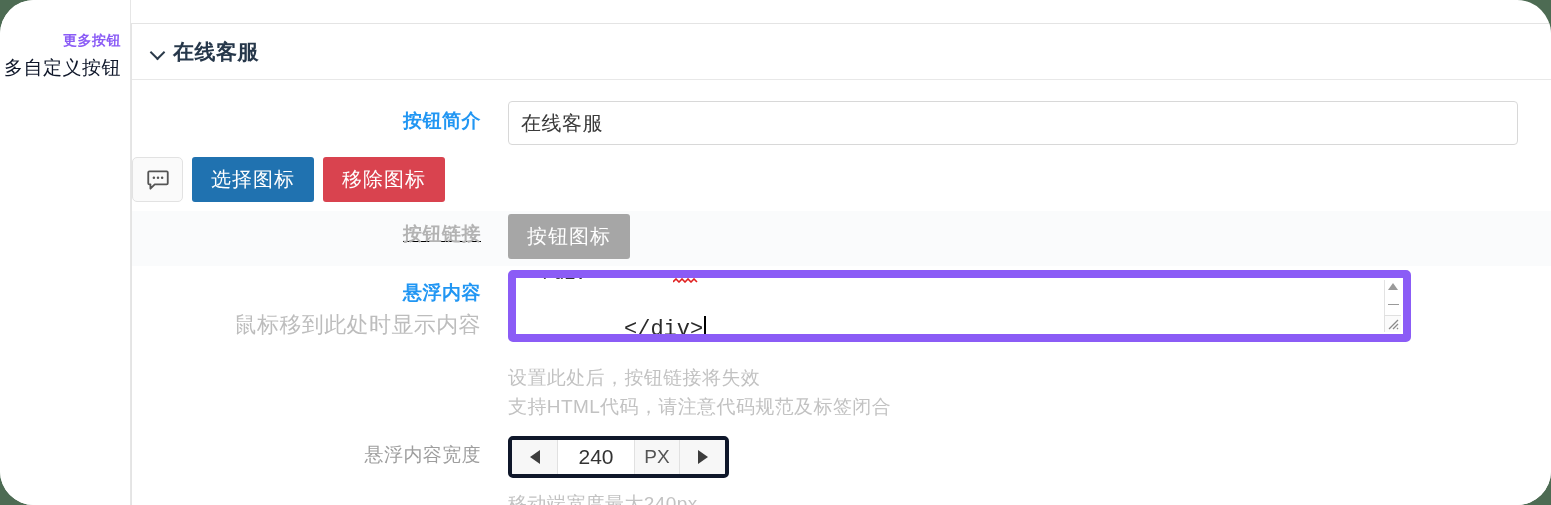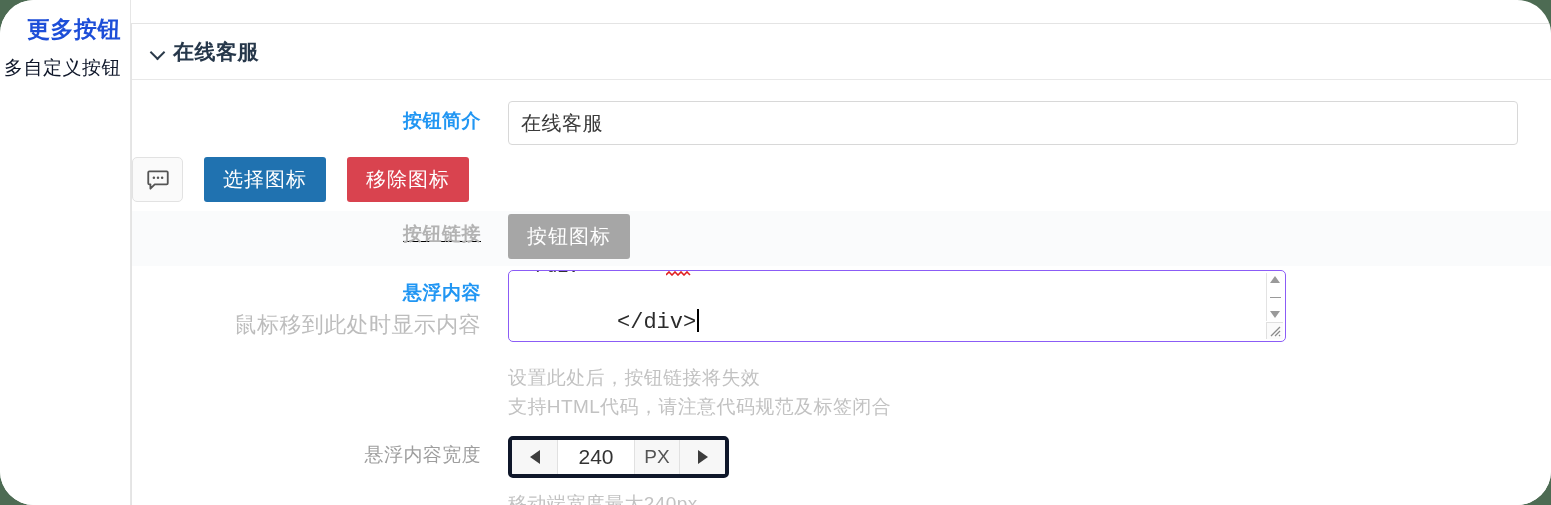--- a/index.html
+++ b/index.html
@@ -22,24 +22,24 @@
   
   .sidebar {
     position: absolute;
     left: 0; top: 0;
     width: 131px; height: 505px;
     background: #ffffff;
     border-right: 1px solid #e6e6e6;
   }
   .sidebar-title {
     position: absolute;
-    right: 9px; top: 14px;
-    font-size: 23px;
+    right: 9px; top: 32px;
+    font-size: 14px;
     font-weight: bold;
-    color: #1d4ed8;
+    color: #8b5cf6;
     white-space: nowrap;
     letter-spacing: 0.5px;
   }
   .sidebar-sub {
     position: absolute;
     right: 9px; top: 55px;
     font-size: 19px;
     color: #0f172a;
     white-space: nowrap;
     letter-spacing: 0.5px;
@@ -141,21 +141,21 @@
     background: #fff;
     font-size: 20px;
     color: #3a3a3a;
     padding: 0 12px;
     outline: none;
     font-family: inherit;
     letter-spacing: 0.5px;
   }
 
   
-  .btn-line { display: flex; align-items: center; gap: 21px; }
+  .btn-line { display: flex; align-items: center; gap: 9px; }
   .icon-box {
     width: 51px; height: 45px;
     border: 1px solid #e2e2e2;
     border-radius: 5px;
     background: #fafafa;
     display: flex; align-items: center; justify-content: center;
     cursor: pointer;
   }
   .btn {
     height: 45px;
@@ -176,22 +176,22 @@
   
   .ta-wrap {
     position: relative;
     width: 903px;
     height: 72px;
     margin-top: 1px;
   }
   .ta {
     position: absolute;
     left: 0; top: 0;
-    width: 778px; height: 72px;
-    border: 1px solid #8b5cf6;
+    width: 903px; height: 72px;
+    border: 8px solid #8b5cf6;
     border-radius: 5px;
     background: #ffffff;
     overflow: hidden;
   }
   .ta-clip-top {
     position: absolute;
     left: 8px; top: -1px;
     width: 250px; height: 8px;
     overflow: hidden;
   }

